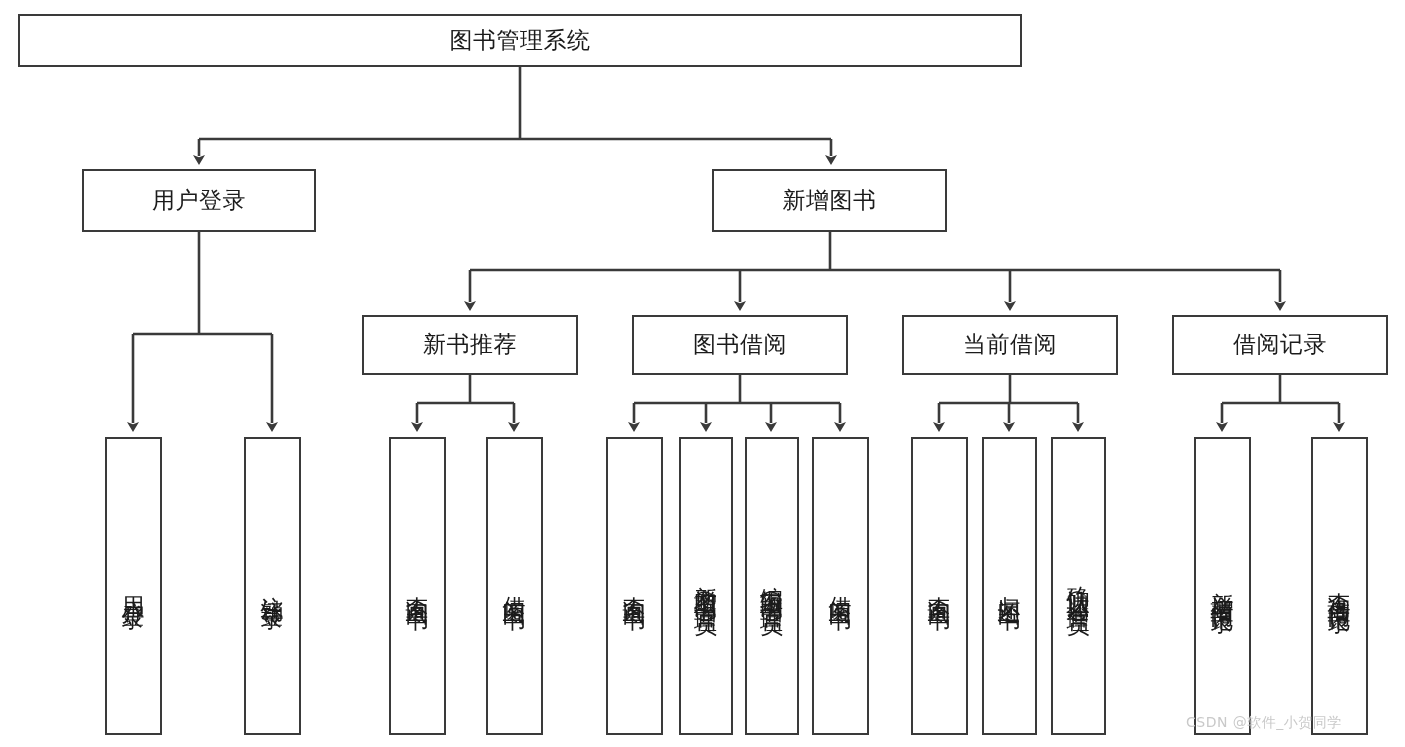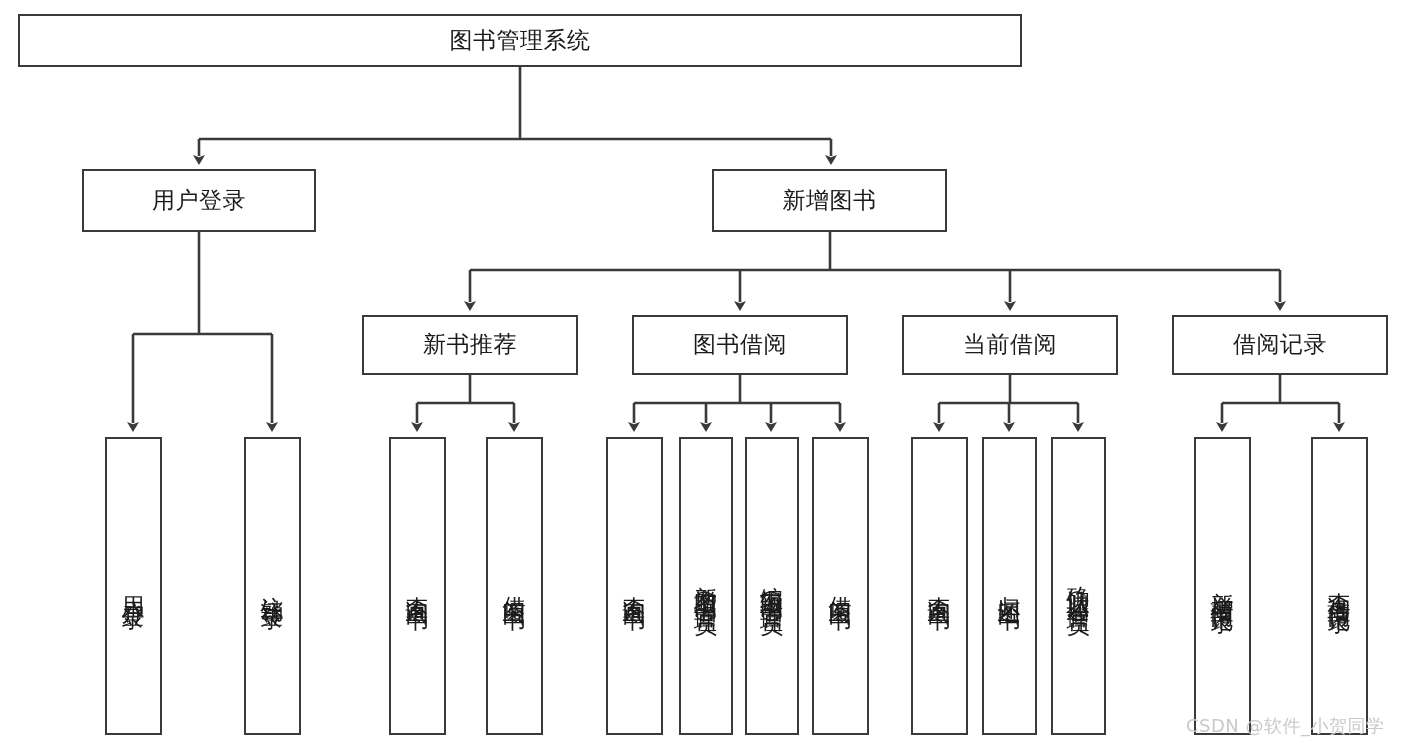--- a/index.html
+++ b/index.html
@@ -55,21 +55,21 @@
   }
   .node.vert .vtext {
     writing-mode: vertical-rl;
     text-orientation: upright;
     display: block;
   }
   .watermark {
     position: absolute;
     left: 1186px;
     top: 714px;
-    font-size: 18px;
+    font-size: 14px;
     color: #c9c9c9;
     white-space: nowrap;
     letter-spacing: 0.5px;
     font-family: "DejaVu Sans", "Liberation Sans", sans-serif;
   }
 </style>
 </head>
 <body>
 
 <div id="canvas">

